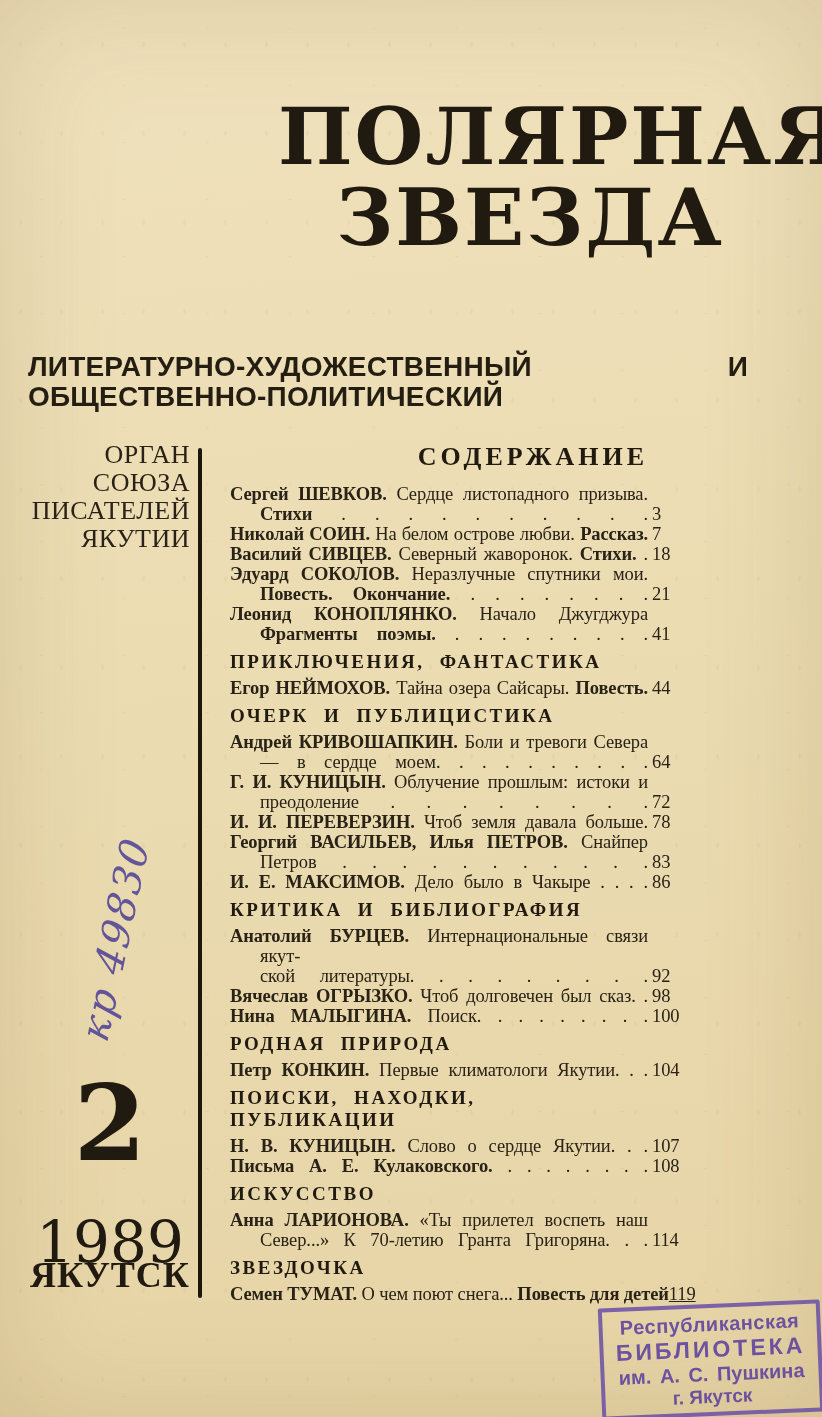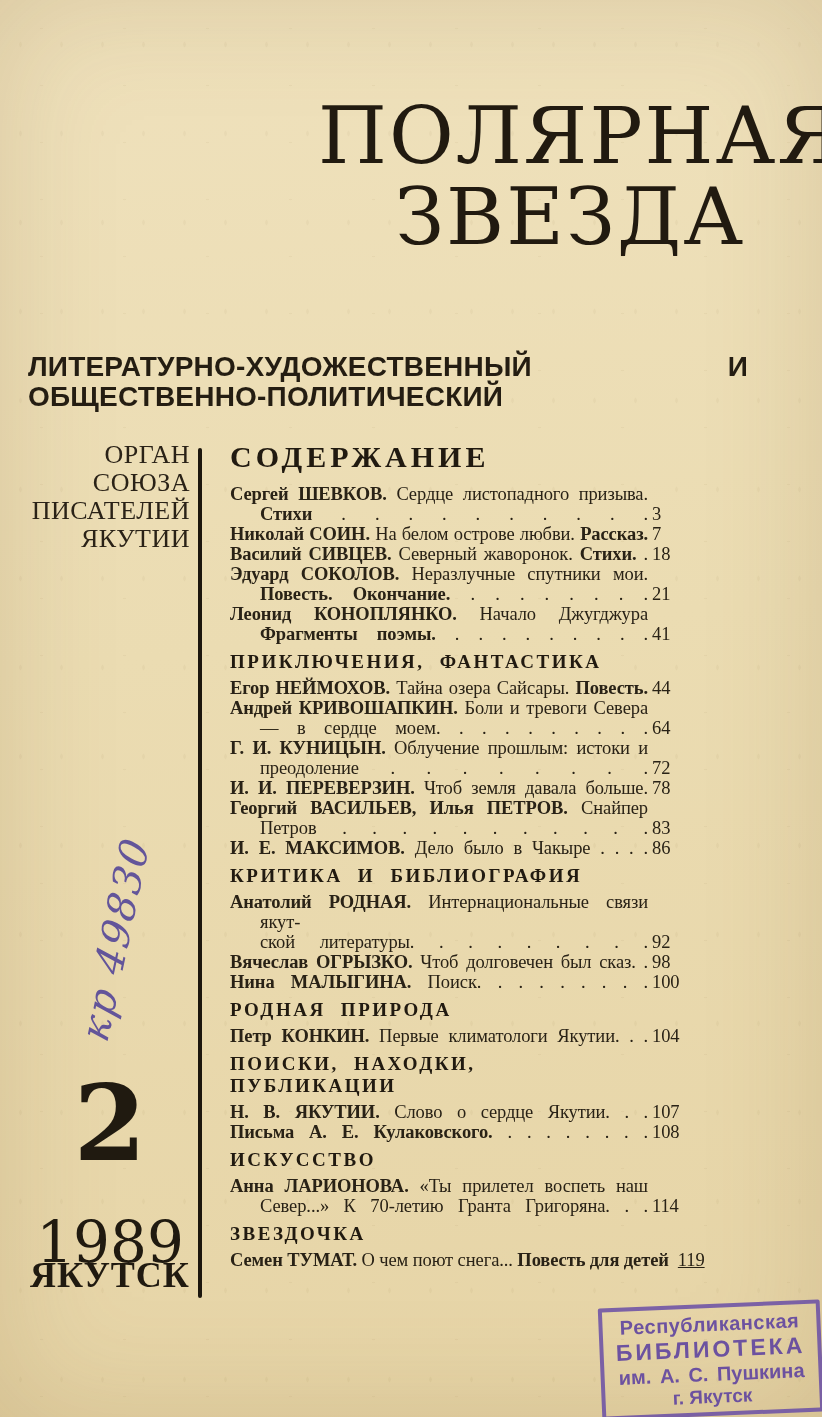--- a/index.html
+++ b/index.html
@@ -10,22 +10,22 @@
       radial-gradient(rgba(122,94,44,.05) 1px, transparent 1.5px),
       linear-gradient(175deg,#efe1bc 0%,#ebdcb2 45%,#e6d4a6 100%);
     background-size:83px 57px,41px 89px,100% 100%;
     box-shadow:inset 0 0 120px rgba(120,90,40,.18);
     font-family:"Liberation Serif", serif;
     color:#262016;
   }
   
   .title{
     position:absolute;top:96px;left:278px;width:504px;text-align:center;
-    font-family:"DejaVu Serif", serif;font-weight:normal;
-    font-size:79px;line-height:81px;letter-spacing:2px;color:#211a10;margin-left:40px;
+    font-family:"DejaVu Serif", serif;font-weight:bold;
+    font-size:79px;line-height:81px;letter-spacing:2px;color:#211a10;
   }
   .subtitle{
     position:absolute;top:352px;left:28px;width:720px;
     font-family:"Liberation Sans", sans-serif;font-weight:bold;
     font-size:28px;line-height:30px;color:#241d12;letter-spacing:.2px;
   }
   .subtitle .l1{text-align:justify;text-align-last:justify;}
   .subtitle .l2{word-spacing:3px;}
   
   .organ{
@@ -56,38 +56,38 @@
   .issue-city{
     position:absolute;top:1256px;left:25px;width:170px;text-align:center;
     font-weight:bold;font-size:36px;line-height:38px;letter-spacing:1px;color:#201a10;
   }
   
   .toc{
     position:absolute;top:444px;left:230px;width:462px;
     font-size:18.5px;line-height:20px;color:#292216;
   }
   .toc-heading{
-    text-align:left;font-weight:bold;font-size:30px;line-height:26px;
+    text-align:right;font-weight:bold;font-size:26px;line-height:26px;
     letter-spacing:4px;margin:0 44px 14px 0;color:#211a10;
   }
   .sec-h{
     text-align:left;font-weight:bold;font-size:19px;line-height:22px;
     letter-spacing:2.5px;word-spacing:8px;margin:7px 44px 5px 0;color:#211a10;
   }
   .entry{
     position:relative;text-align:justify;text-align-last:justify;
     padding:0 44px 0 30px;text-indent:-30px;letter-spacing:-.1px;
   }
   .entry.nowrap{white-space:nowrap;text-align-last:auto;}
   .entry .b{font-weight:bold;}
   .entry .pg{
     position:absolute;right:0;bottom:0;width:40px;text-align:right;
     text-indent:0;font-weight:normal;
   }
-  .entry.nowrap .pg{position:static;display:inline;margin-left:9px;text-decoration:underline;}
+  .entry.nowrap .pg{position:static;display:inline;text-decoration:underline;}
   
   .stamp{
     position:absolute;left:600px;top:1304px;width:206px;height:96px;
     border:4px solid rgba(104,77,166,.85);border-radius:2px;
     transform:rotate(-2.4deg);
     font-family:"Liberation Sans", sans-serif;font-weight:bold;
     color:rgba(98,70,160,.92);text-align:center;
     padding:5px 4px 3px;
   }
   .stamp .s1{font-size:20px;line-height:23px;letter-spacing:.5px;}
@@ -127,33 +127,34 @@
   <div class="toc">
     <div class="toc-heading">СОДЕРЖАНИЕ</div>
     <div>
         <div class="entry"><span class="b">Сергей ШЕВКОВ.</span><span> Сердце листопадного призыва.</span><br><span class="b">Стихи</span><span> . . . . . . . . . .</span><span class="pg">3</span></div>
         <div class="entry"><span class="b">Николай СОИН.</span><span> На белом острове любви. </span><span class="b">Рассказ.</span><span class="pg">7</span></div>
         <div class="entry"><span class="b">Василий СИВЦЕВ.</span><span> Северный жаворонок. </span><span class="b">Стихи.</span><span> .</span><span class="pg">18</span></div>
         <div class="entry"><span class="b">Эдуард СОКОЛОВ.</span><span> Неразлучные спутники мои.</span><br><span class="b">Повесть. Окончание.</span><span> . . . . . . . .</span><span class="pg">21</span></div>
         <div class="entry"><span class="b">Леонид КОНОПЛЯНКО.</span><span> Начало Джугджура</span><br><span class="b">Фрагменты поэмы.</span><span> . . . . . . . . .</span><span class="pg">41</span></div>
         <div class="sec-h">ПРИКЛЮЧЕНИЯ, ФАНТАСТИКА</div>
         <div class="entry"><span class="b">Егор НЕЙМОХОВ.</span><span> Тайна озера Сайсары. </span><span class="b">Повесть.</span><span class="pg">44</span></div>
+        <div class="sec-h">ОЧЕРК И ПУБЛИЦИСТИКА</div>
         <div class="entry"><span class="b">Андрей КРИВОШАПКИН.</span><span> Боли и тревоги Севера</span><br><span>— в сердце моем. . . . . . . . . .</span><span class="pg">64</span></div>
         <div class="entry"><span class="b">Г. И. КУНИЦЫН.</span><span> Облучение прошлым: истоки и</span><br><span>преодоление . . . . . . . .</span><span class="pg">72</span></div>
         <div class="entry"><span class="b">И. И. ПЕРЕВЕРЗИН.</span><span> Чтоб земля давала больше.</span><span class="pg">78</span></div>
         <div class="entry"><span class="b">Георгий ВАСИЛЬЕВ, Илья ПЕТРОВ.</span><span> Снайпер</span><br><span>Петров . . . . . . . . . . .</span><span class="pg">83</span></div>
         <div class="entry"><span class="b">И. Е. МАКСИМОВ.</span><span> Дело было в Чакыре . . . .</span><span class="pg">86</span></div>
         <div class="sec-h">КРИТИКА И БИБЛИОГРАФИЯ</div>
-        <div class="entry"><span class="b">Анатолий РОДНАЯ.</span><span> Интернациональные связи якут-</span><br><span>ской литературы. . . . . . . . .</span><span class="pg">92</span></div>
+        <div class="entry"><span class="b">Анатолий БУРЦЕВ.</span><span> Интернациональные связи якут-</span><br><span>ской литературы. . . . . . . . .</span><span class="pg">92</span></div>
         <div class="entry"><span class="b">Вячеслав ОГРЫЗКО.</span><span> Чтоб долговечен был сказ. .</span><span class="pg">98</span></div>
         <div class="entry"><span class="b">Нина МАЛЫГИНА.</span><span> Поиск. . . . . . . . .</span><span class="pg">100</span></div>
         <div class="sec-h">РОДНАЯ ПРИРОДА</div>
         <div class="entry"><span class="b">Петр КОНКИН.</span><span> Первые климатологи Якутии. . .</span><span class="pg">104</span></div>
         <div class="sec-h">ПОИСКИ, НАХОДКИ, ПУБЛИКАЦИИ</div>
-        <div class="entry"><span class="b">Н. В. ЯКУТИИ.</span><span> Слово о сердце Якутии. . .</span><span class="pg">107</span></div>
+        <div class="entry"><span class="b">Н. В. КУНИЦЫН.</span><span> Слово о сердце Якутии. . .</span><span class="pg">107</span></div>
         <div class="entry"><span class="b">Письма А. Е. Кулаковского.</span><span> . . . . . . . .</span><span class="pg">108</span></div>
         <div class="sec-h">ИСКУССТВО</div>
         <div class="entry"><span class="b">Анна ЛАРИОНОВА.</span><span> «Ты прилетел воспеть наш</span><br><span>Север...» К 70-летию Гранта Григоряна. . .</span><span class="pg">114</span></div>
         <div class="sec-h">ЗВЕЗДОЧКА</div>
         <div class="entry nowrap"><span class="b">Семен ТУМАТ.</span><span> О чем поют снега... </span><span class="b">Повесть для детей</span><span class="pg">119</span></div>
       </div>
   </div>
 
   <div class="stamp">
     <div class="s1">Республиканская</div>

